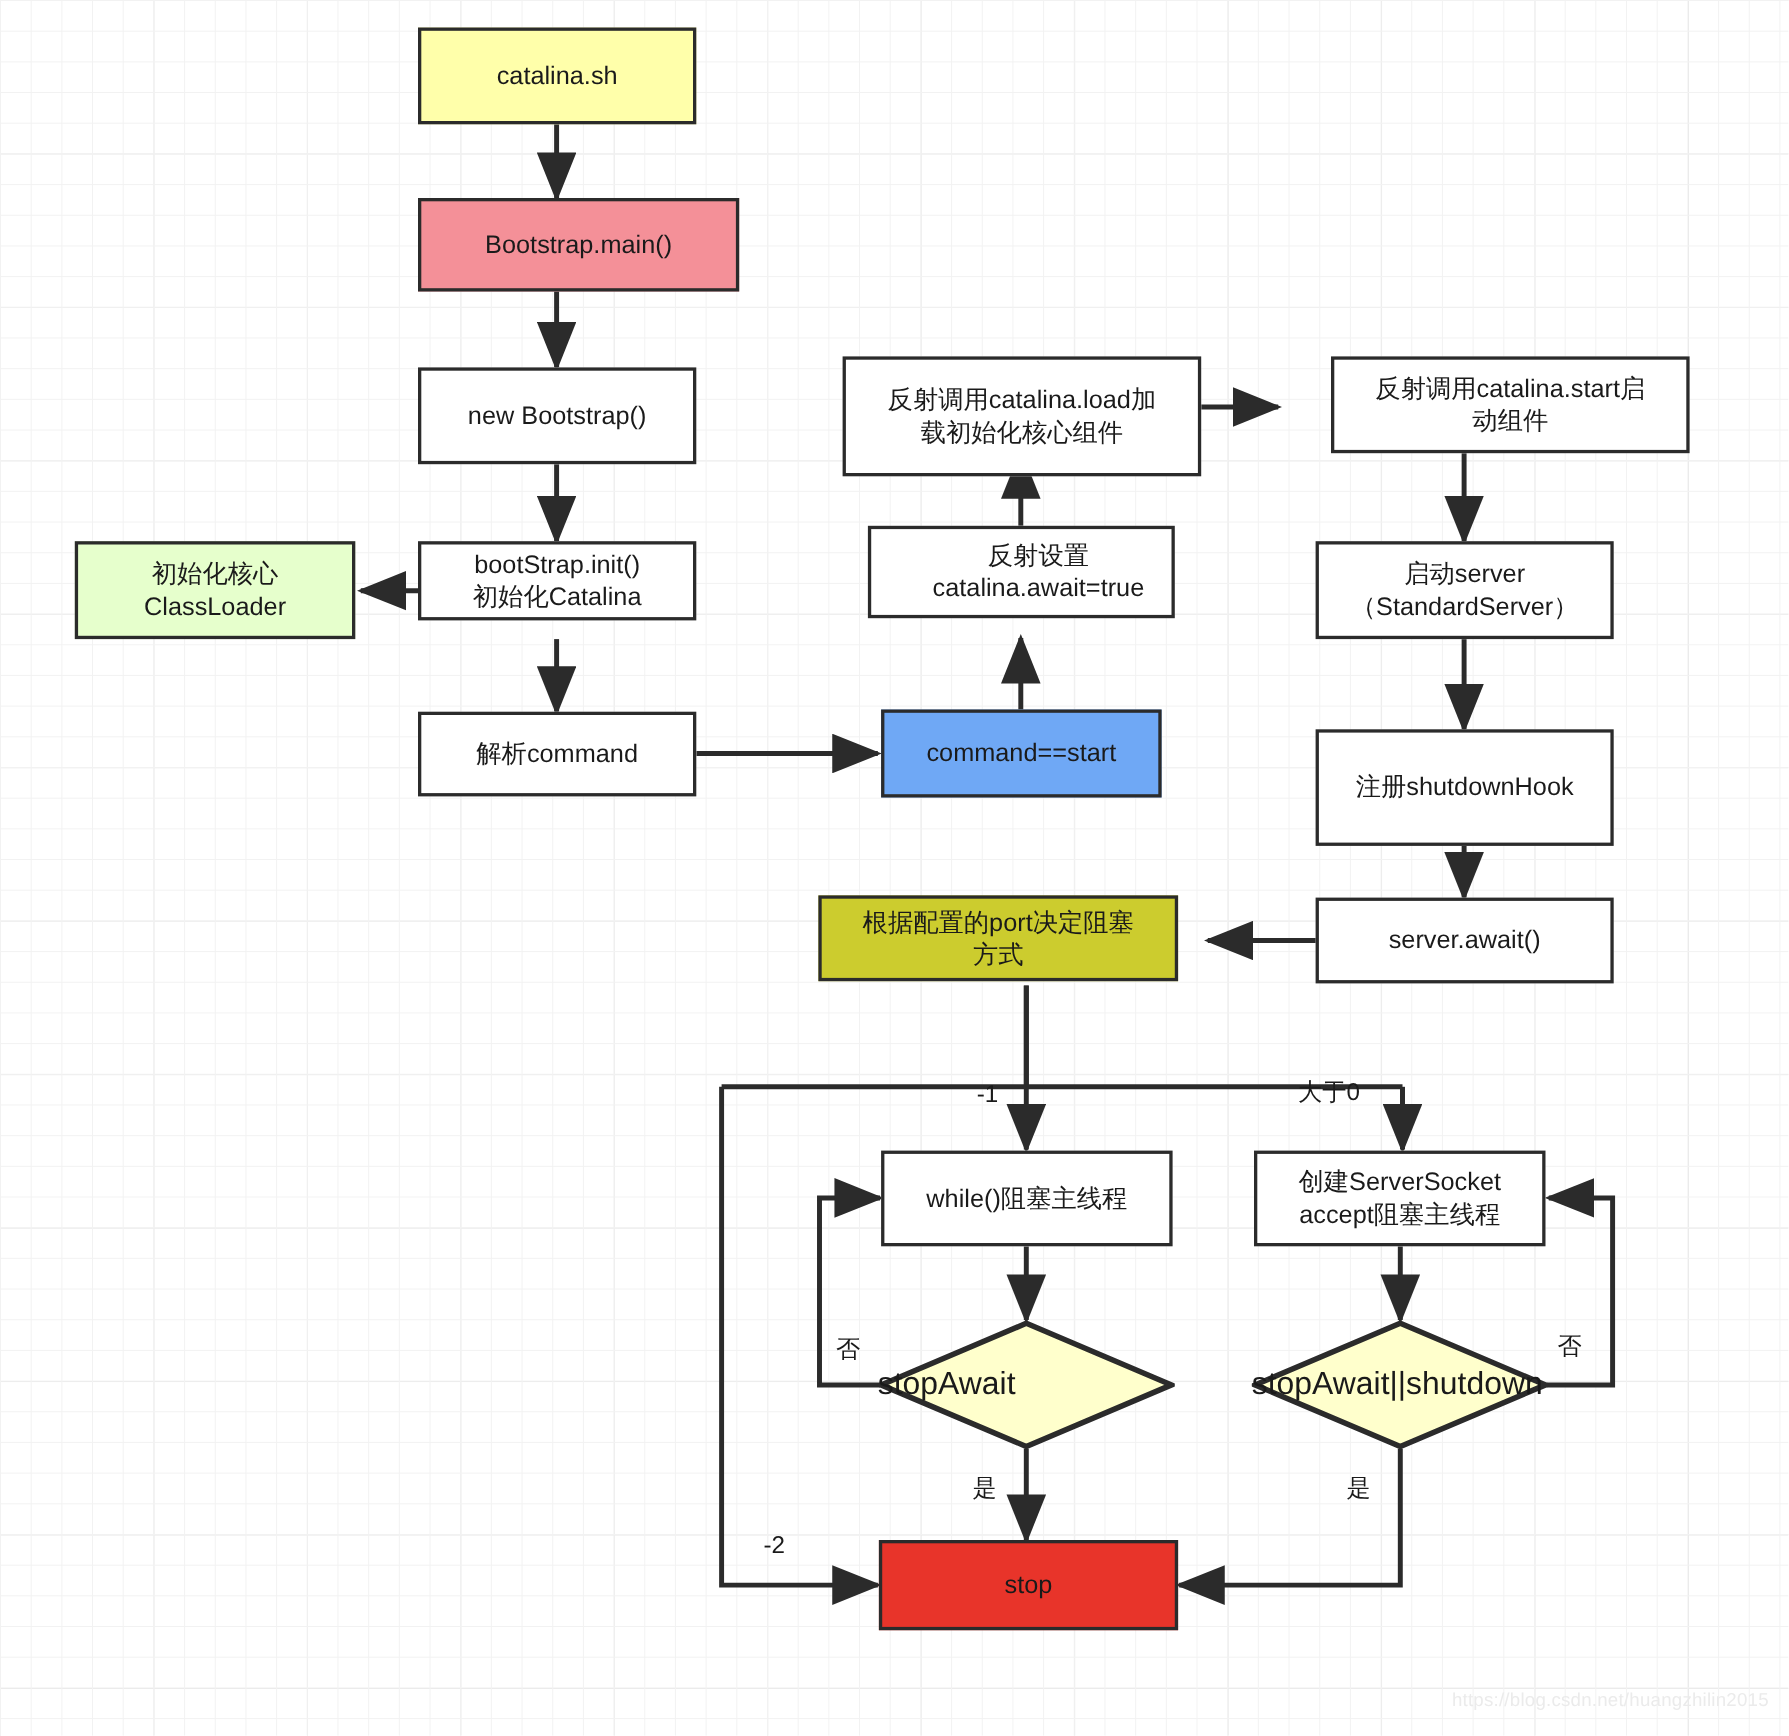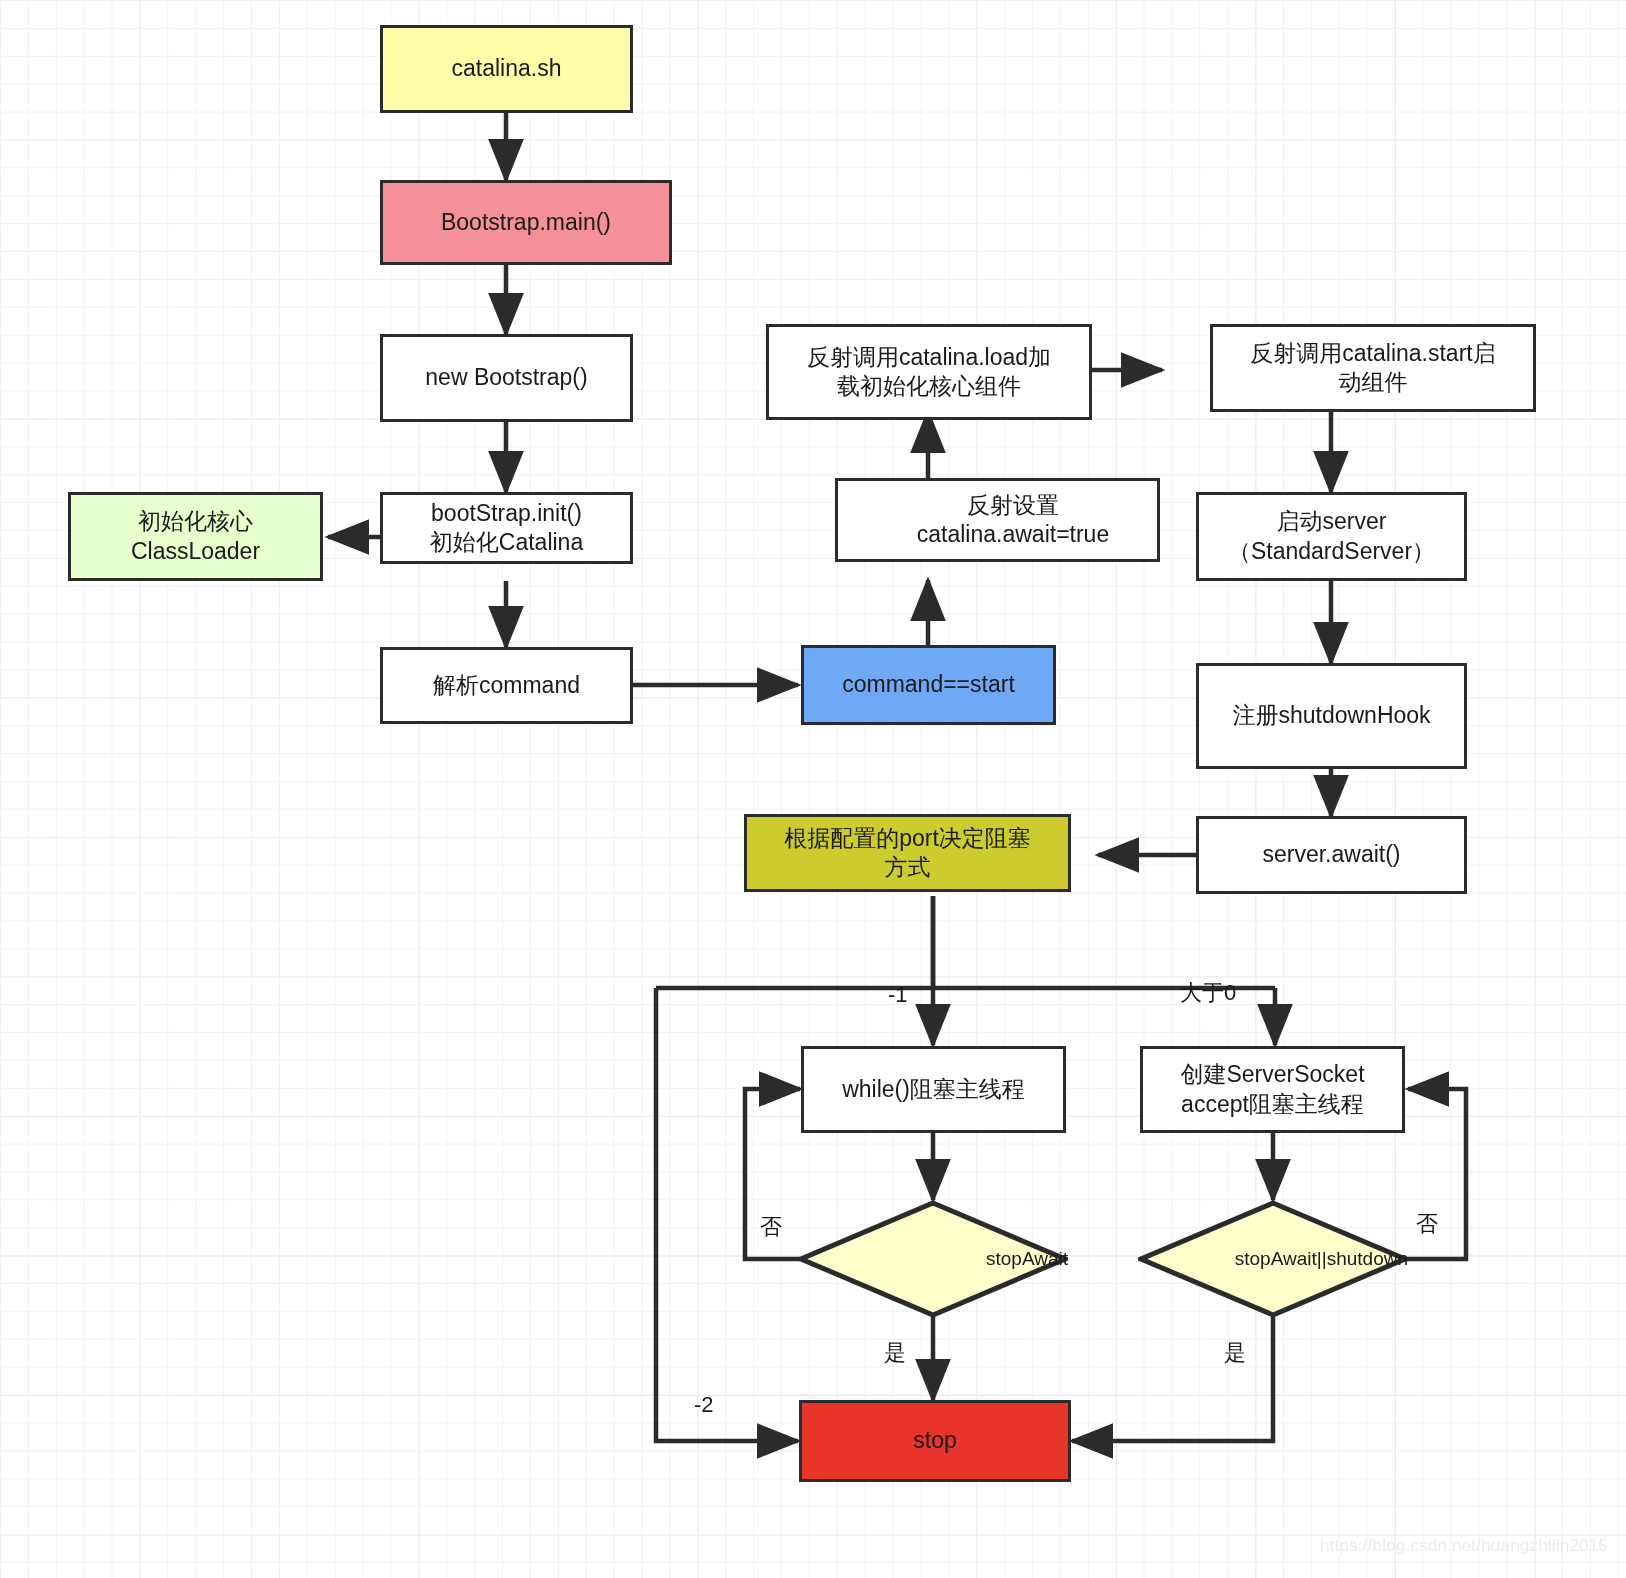--- a/index.html
+++ b/index.html
@@ -43,22 +43,22 @@
   .diamond-wrap{
     position:absolute;
     z-index:3;
   }
   .diamond-wrap svg{display:block;}
   .diamond-label{
     position:absolute;
     left:0;right:0;
     top:50%;
     transform:translateY(-50%);
-    text-align:right;
-    font-size:19px;
+    text-align:left;
+    font-size:29px;
     color:#1a1a1a;
     pointer-events:none;
     white-space:nowrap;
   }
   .edge-label{
     position:absolute;
     font-size:22px;
     color:#1a1a1a;
     z-index:5;
     white-space:nowrap;
@@ -169,26 +169,26 @@
   </div>
 
   <div class="node" style="left:380px;top:647px;width:253px;height:77px;background:#ffffff;">
     <span>解析command</span>
   </div>
 
   <div class="node" style="left:801px;top:645px;width:255px;height:80px;background:#6fa8f5;">
     <span>command==start</span>
   </div>
 
-  <div class="node" style="left:835px;top:478px;width:325px;height:84px;background:#ffffff;padding-left:37px;">
+  <div class="node" style="left:789px;top:478px;width:279px;height:84px;background:#ffffff;padding-left:37px;">
     <span>反射设置
 catalina.await=true</span>
   </div>
 
-  <div class="node" style="left:766px;top:324px;width:326px;height:96px;background:#ffffff;">
+  <div class="node" style="left:766px;top:324px;width:326px;height:109px;background:#ffffff;">
     <span>反射调用catalina.load加
 载初始化核心组件</span>
   </div>
 
   <div class="node" style="left:1169px;top:324px;width:326px;height:88px;background:#ffffff;margin-left:41px;">
     <span>反射调用catalina.start启
 动组件</span>
   </div>
 
   <div class="node" style="left:1196px;top:492px;width:271px;height:89px;background:#ffffff;">

